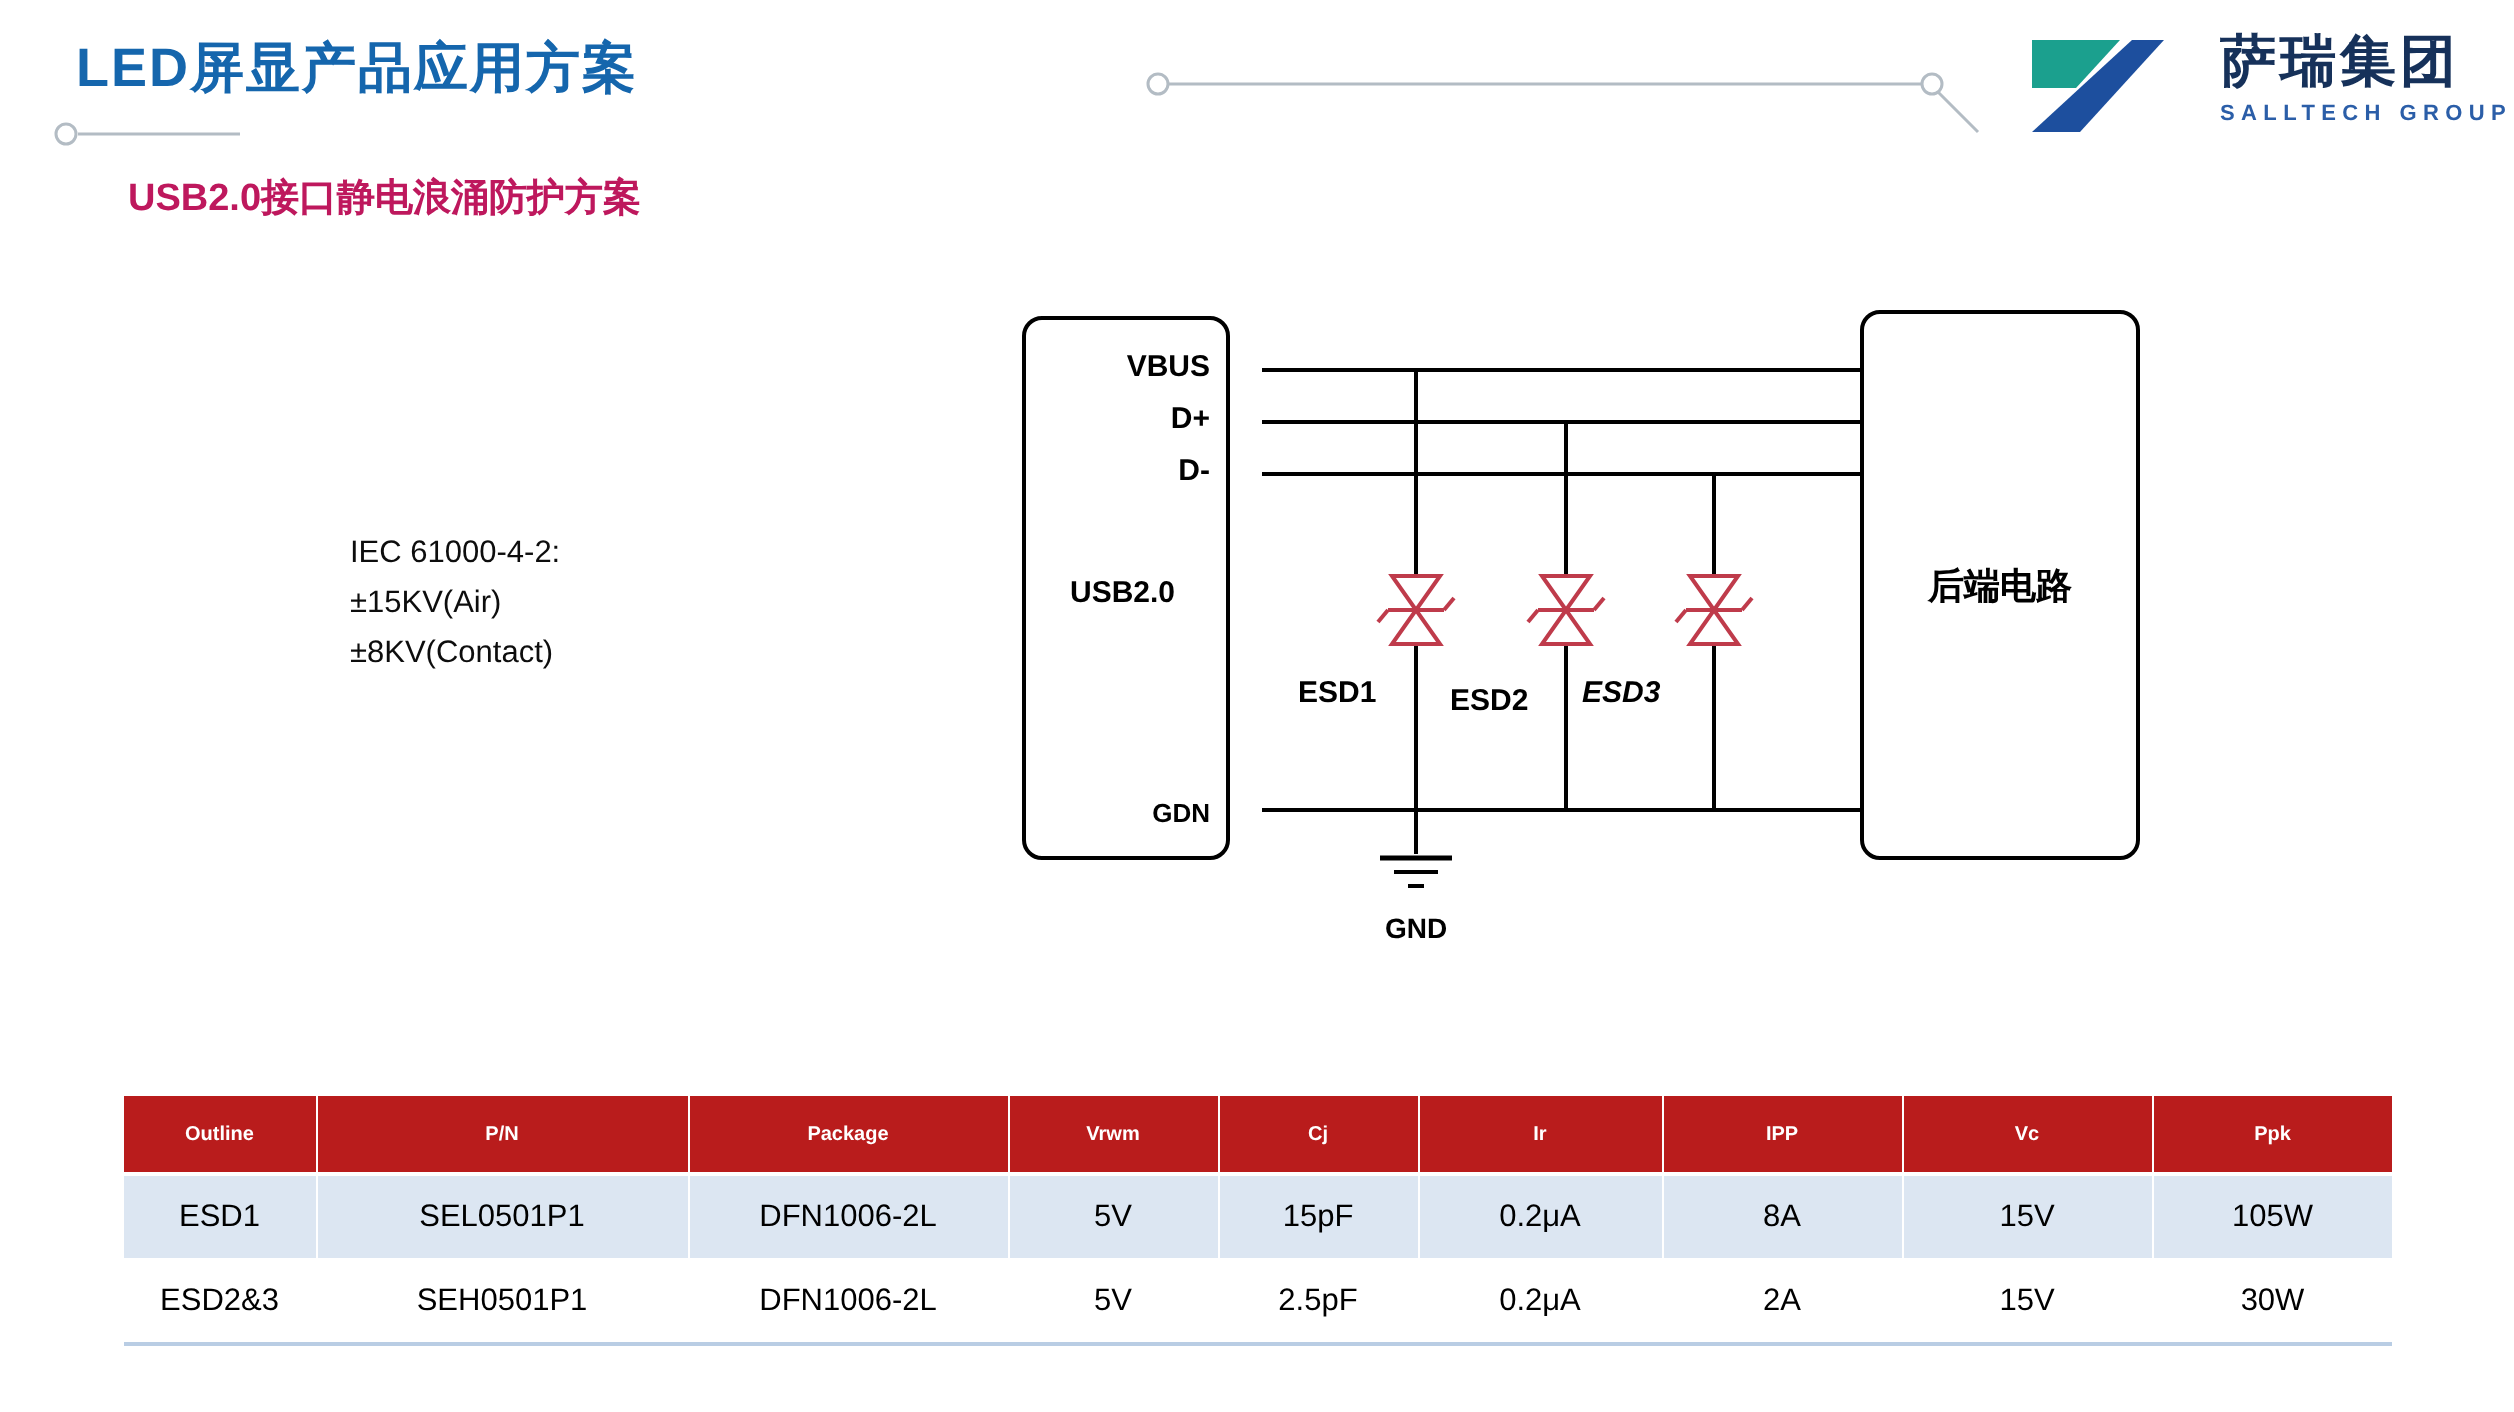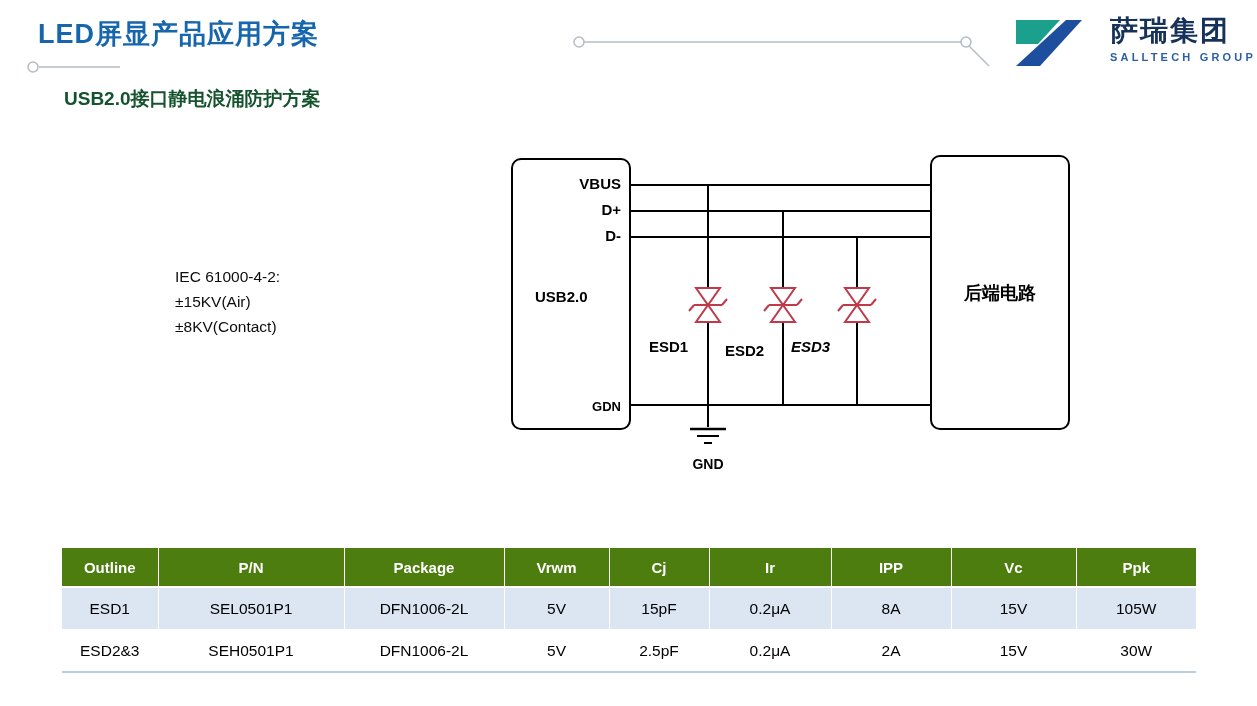--- a/index.html
+++ b/index.html
@@ -1,48 +1,48 @@
 <!DOCTYPE html>
 <html><head>
 <meta charset="utf-8">
 <style>
   html,body{margin:0;padding:0;}
   body{width:1257px;height:706px;background:#ffffff;font-family:"Liberation Sans","DejaVu Sans",sans-serif;position:relative;overflow:hidden;color:#111;}
   .abs{position:absolute;}
 
   .page-title{left:38px;top:16px;font-size:27px;font-weight:bold;color:#1566ad;letter-spacing:1px;}
-  .subtitle{left:64px;top:86px;font-size:19px;font-weight:bold;color:#14532d;}
+  .subtitle{left:64px;top:86px;font-size:19px;font-weight:bold;color:#be185d;}
 
   .decor-svg{left:0;top:0;width:1257px;height:95px;pointer-events:none;}
 
   .logo{left:1012px;top:8px;width:240px;height:74px;display:flex;align-items:flex-start;gap:16px;}
   .logo-mark{width:74px;height:60px;margin-top:4px;flex:0 0 auto;}
   .logo-text{margin-left:8px;display:flex;flex-direction:column;}
   .logo-cn{font-size:28px;font-weight:bold;color:#16315a;letter-spacing:2px;line-height:34px;margin-top:6px;white-space:nowrap;}
   .logo-en{font-size:11px;color:#2b5ea8;letter-spacing:3.2px;margin-top:3px;white-space:nowrap;font-weight:bold;}
 
   .diagram-svg{left:0;top:0;width:1257px;height:706px;pointer-events:none;}
   .box{position:absolute;border:2px solid #000;border-radius:10px;background:#fff;box-sizing:border-box;}
-  .usb-box{left:511px;top:158px;width:120px;height:272px;}
+  .usb-box{left:511px;top:158px;width:104px;height:272px;}
   .right-box{left:930px;top:155px;width:140px;height:275px;display:flex;align-items:center;justify-content:center;font-size:18px;font-weight:bold;color:#000;}
   .pin{position:absolute;font-weight:bold;font-size:15px;color:#000;}
   .pin-vbus{right:8px;top:15px;}
   .pin-dp{right:8px;top:41px;}
   .pin-dm{right:8px;top:67px;}
   .usb-label{left:22px;top:128px;}
   .pin-gdn{right:8px;bottom:14px;font-size:13px;}
   .esd-label{font-weight:bold;font-size:15px;color:#000;}
   .esd1{left:649px;top:338px;}
   .esd2{left:725px;top:342px;}
   .esd3{left:791px;top:338px;font-style:italic;}
   .gnd-label{left:686px;top:456px;width:44px;text-align:center;font-weight:bold;font-size:14px;color:#000;}
   .iec-note{left:175px;top:264px;font-size:15.5px;line-height:25px;color:#0d0d0d;}
 
   table.spec-table{position:absolute;left:62px;top:548px;width:1134px;border-collapse:collapse;table-layout:fixed;border-bottom:2px solid #b9cde4;}
-  .spec-table th{background:#4d7c0f;color:#fff;font-size:15px;font-weight:bold;height:36px;border-right:1px solid #fff;border-bottom:2px solid #fff;text-align:center;}
+  .spec-table th{background:#b91c1c;color:#fff;font-size:10px;font-weight:bold;height:36px;border-right:1px solid #fff;border-bottom:2px solid #fff;text-align:center;}
   .spec-table td{background:#dce6f2;font-size:15.5px;text-align:center;height:39px;border-right:1px solid #fff;border-bottom:1px solid #fff;color:#000;}
   .spec-table tr.row-even td{background:#ffffff;}
   .spec-table th:last-child,.spec-table td:last-child{border-right:none;}
 </style>
 </head>
 <body>
 
 <svg class="decor-svg abs" viewBox="0 0 1257 95">
   <g stroke="#b3bcc4" stroke-width="1.5" fill="#ffffff">
     <line x1="584" y1="42" x2="961" y2="42"></line>

